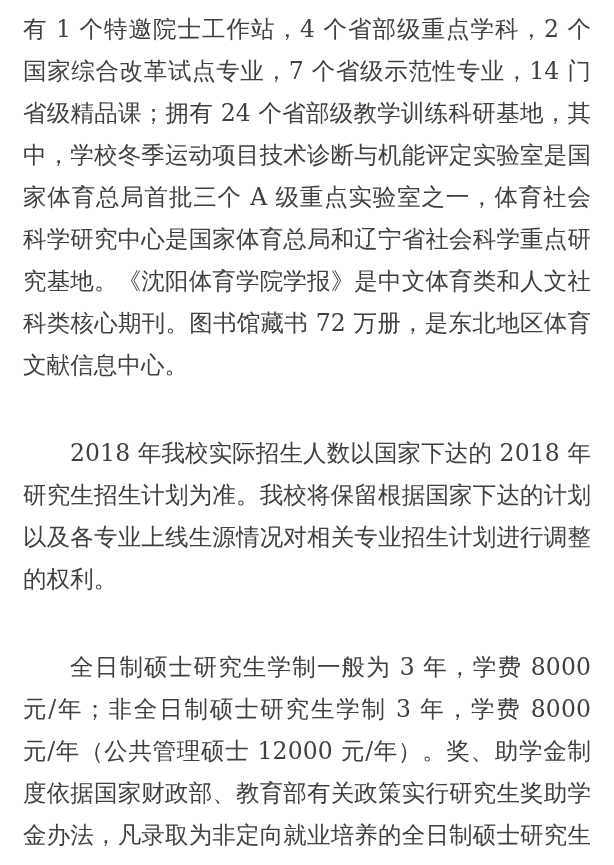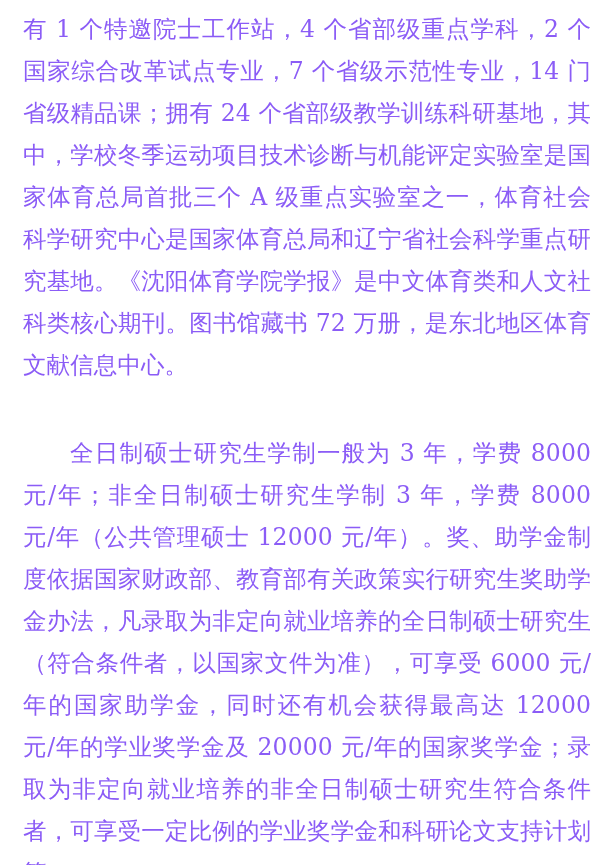--- a/index.html
+++ b/index.html
@@ -30,21 +30,21 @@
   }
   .para {
     margin: 0;
     font-size: 23.5px;
     line-height: 42px;
     text-align: justify;
     text-justify: inter-character;
     text-align-last: left;
     letter-spacing: 0.1px;
     word-break: break-all;
-    color: #8b5cf6;
+    color: #404040;
     -webkit-font-smoothing: antialiased;
   }
   .para.continued {
     text-indent: 0;
   }
   .para.indented {
     text-indent: 2em;
   }
   .gap-before {
     margin-top: 46px;
@@ -54,17 +54,18 @@
   }
 </style>
 </head>
 <body>
 
 <div id="page">
   <div class="text-body">
 
     <p class="para continued first-line-offset">有 1 个特邀院士工作站，4 个省部级重点学科，2 个国家综合改革试点专业，7 个省级示范性专业，14 门省级精品课；拥有 24 个省部级教学训练科研基地，其中，学校冬季运动项目技术诊断与机能评定实验室是国家体育总局首批三个 A 级重点实验室之一，体育社会科学研究中心是国家体育总局和辽宁省社会科学重点研究基地。《沈阳体育学院学报》是中文体育类和人文社科类核心期刊。图书馆藏书 72 万册，是东北地区体育文献信息中心。</p>
 
+    <p class="para indented gap-before">2018 年我校实际招生人数以国家下达的 2018 年研究生招生计划为准。我校将保留根据国家下达的计划以及各专业上线生源情况对相关专业招生计划进行调整的权利。</p>
 
     <p class="para indented gap-before">全日制硕士研究生学制一般为 3 年，学费 8000 元/年；非全日制硕士研究生学制 3 年，学费 8000 元/年（公共管理硕士 12000 元/年）。奖、助学金制度依据国家财政部、教育部有关政策实行研究生奖助学金办法，凡录取为非定向就业培养的全日制硕士研究生（符合条件者，以国家文件为准），可享受 6000 元/年的国家助学金，同时还有机会获得最高达 12000 元/年的学业奖学金及 20000 元/年的国家奖学金；录取为非定向就业培养的非全日制硕士研究生符合条件者，可享受一定比例的学业奖学金和科研论文支持计划等。</p>
 
   </div>
 </div>
 
 </body></html>

